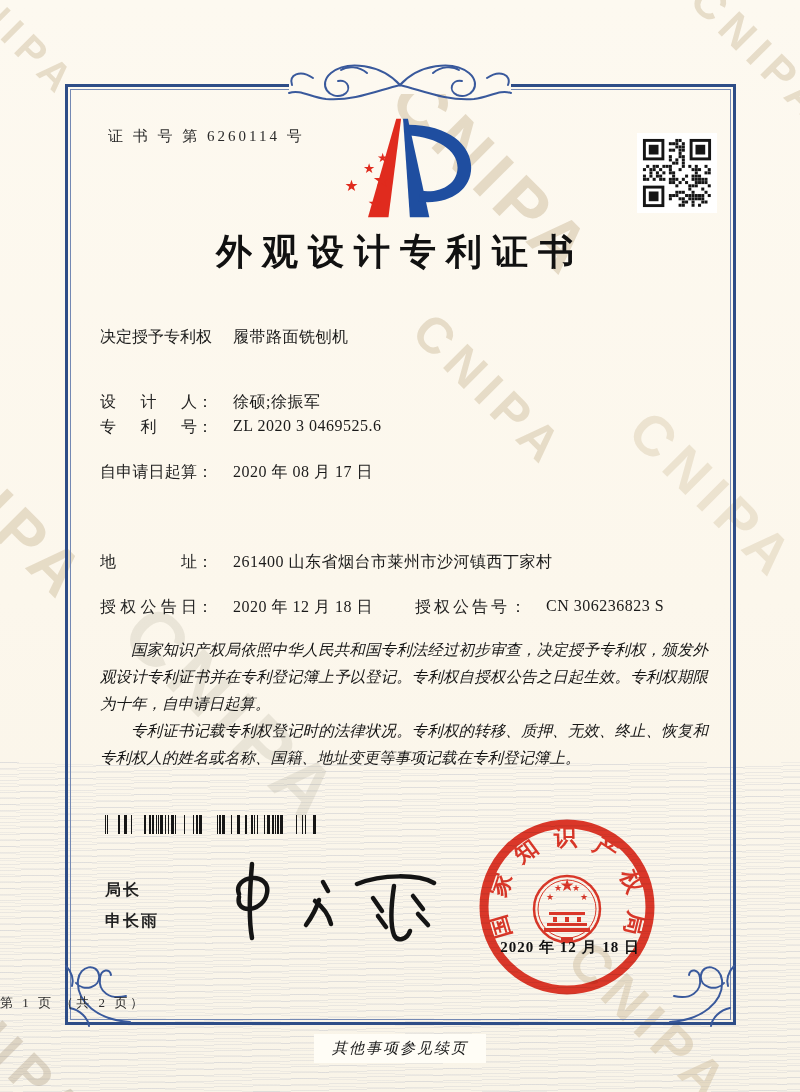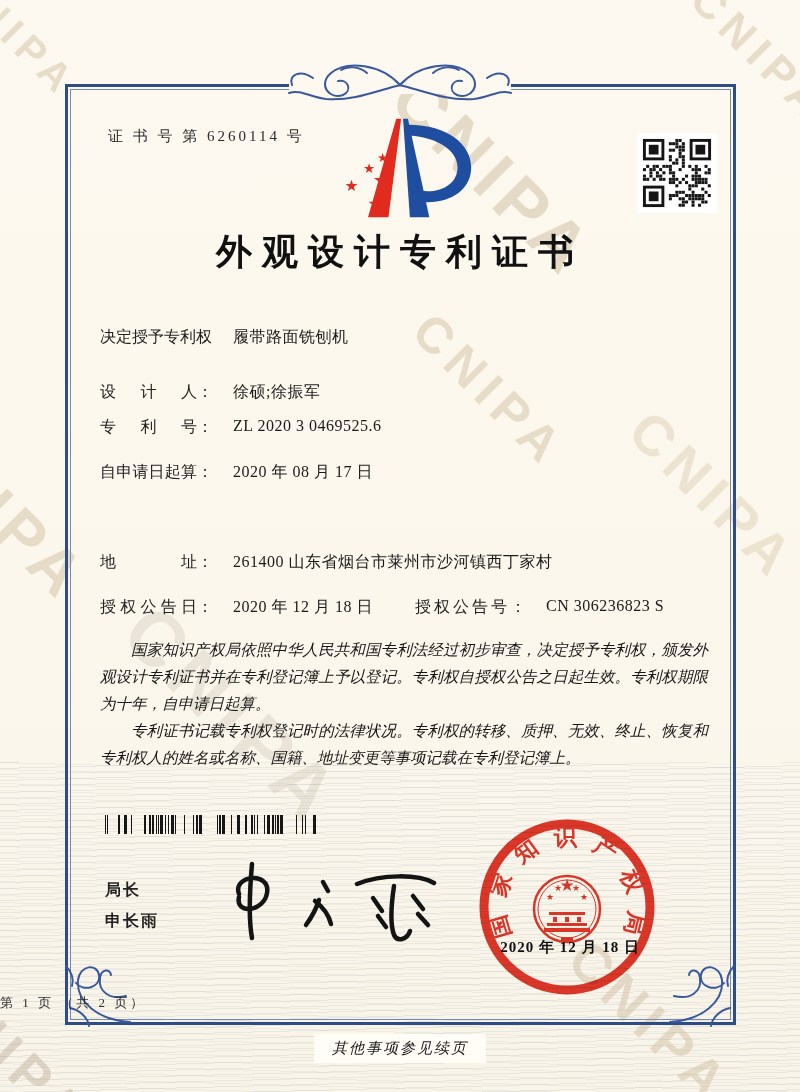--- a/index.html
+++ b/index.html
@@ -299,21 +299,21 @@
       <text x="20" y="80" font-size="16">★</text>
       <text x="44" y="99" font-size="17">★</text>
     </g>
   </svg>
 
   <div class="doc-title">外观设计专利证书</div>
 
   <div class="frow" style="top:327px;">
     <span class="flabel">决定授予专利权</span><span class="fcolon">：</span><span class="fvalue">履带路面铣刨机</span>
   </div>
-  <div class="frow" style="top:382px;">
+  <div class="frow" style="top:392px;">
     <span class="flabel">设计人</span><span class="fcolon">：</span><span class="fvalue">徐硕;徐振军</span>
   </div>
   <div class="frow" style="top:417px;">
     <span class="flabel">专利号</span><span class="fcolon">：</span><span class="fvalue">ZL 2020 3 0469525.6</span>
   </div>
   <div class="frow" style="top:462px;">
     <span class="flabel">自申请日起算</span><span class="fcolon">：</span><span class="fvalue">2020 年 08 月 17 日</span>
   </div>
   <div class="frow" style="top:552px;">
     <span class="flabel">地址</span><span class="fcolon">：</span><span class="fvalue">261400 山东省烟台市莱州市沙河镇西丁家村</span>

